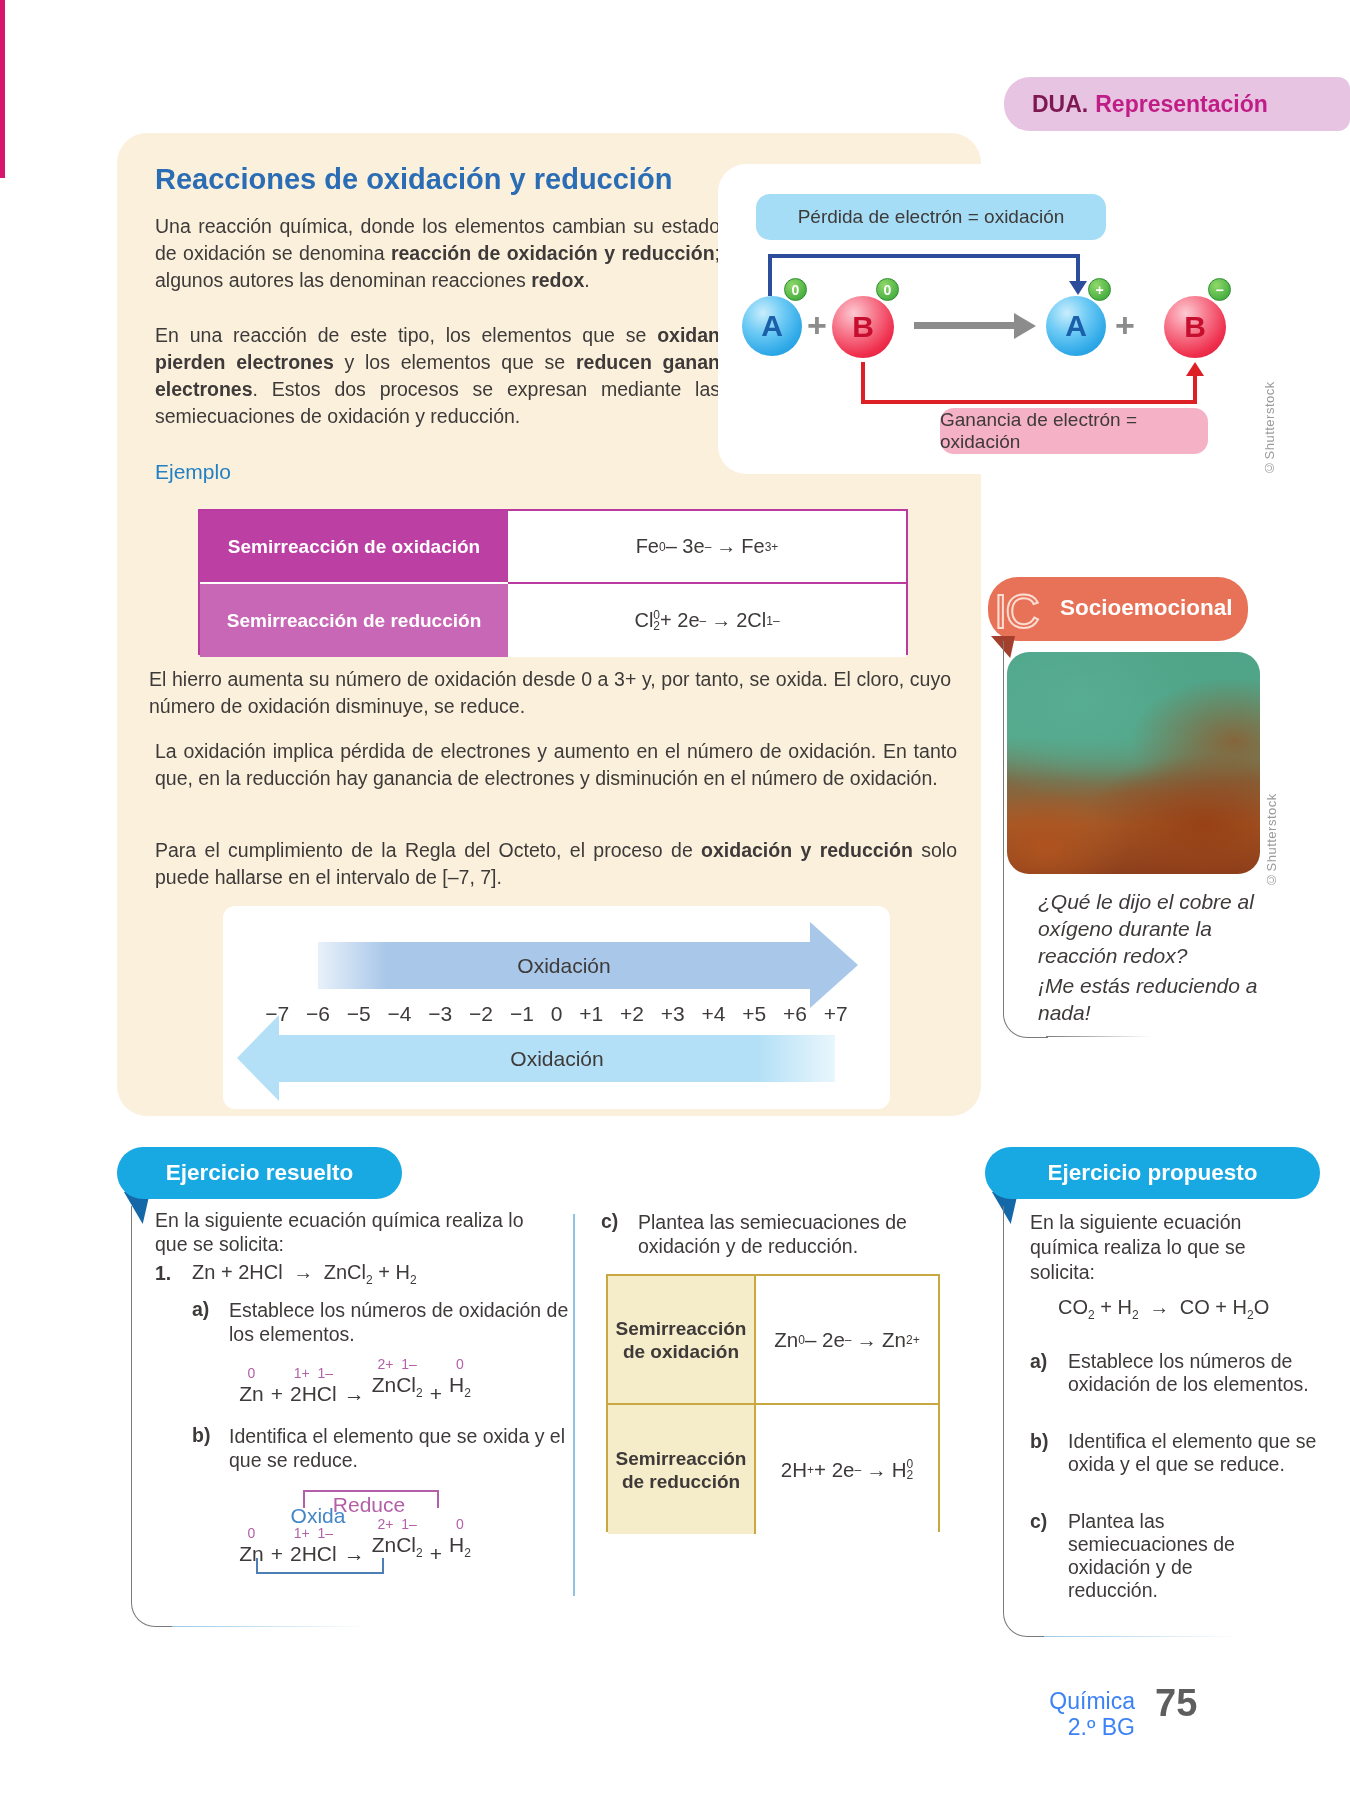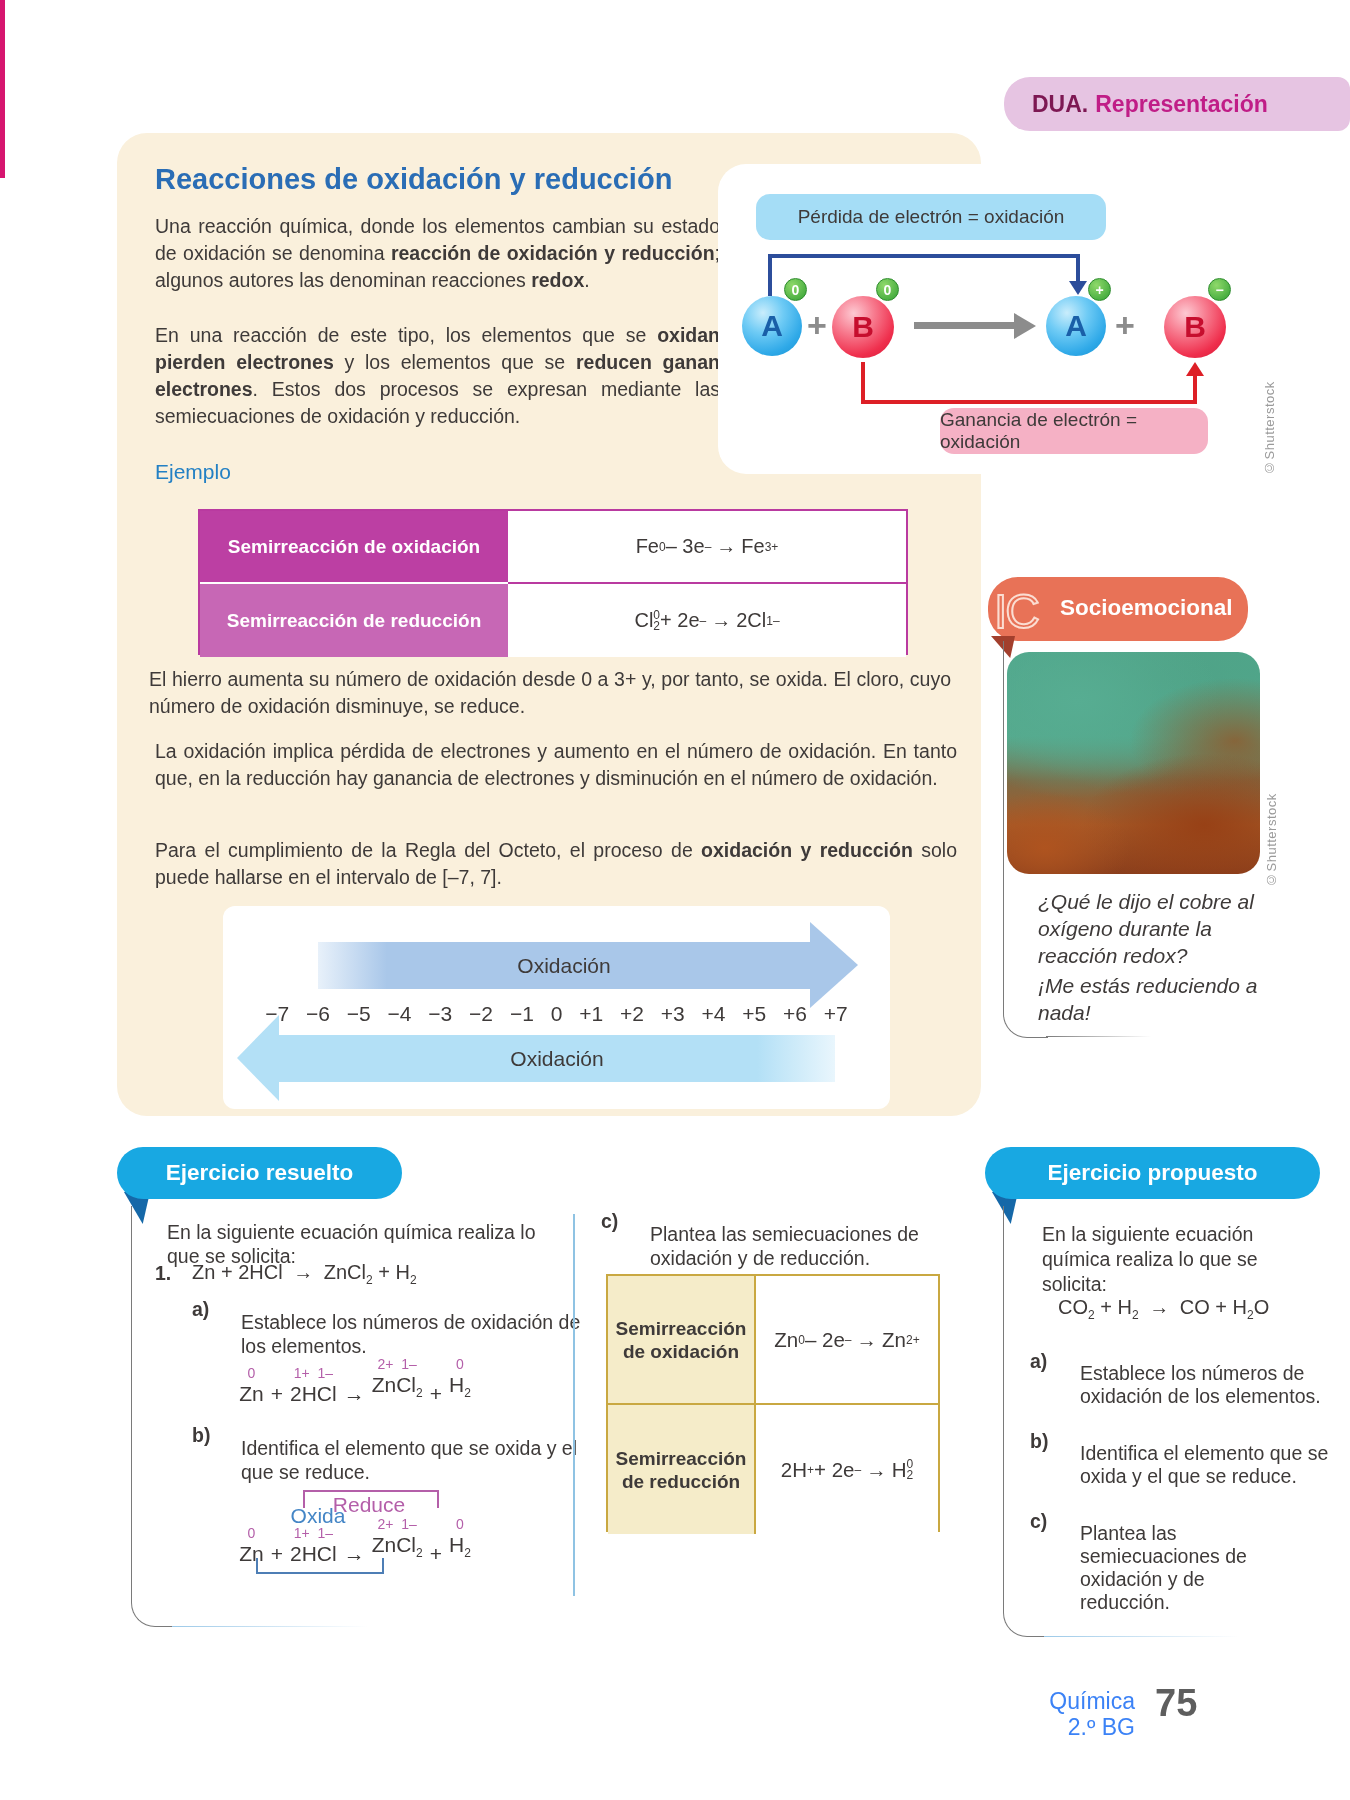--- a/index.html
+++ b/index.html
@@ -90,21 +90,21 @@
              justify-content:center;color:#fff;font-size:22.5px;font-weight:bold}
   .solved-bubble{left:117px;top:1147px;width:285px}
   .prop-bubble{left:985px;top:1147px;width:335px}
   .bubble-tail{width:26px;height:32px;background:#1568A8;clip-path:polygon(0 0,100% 0,72% 100%)}
   .solved-tail{left:124px;top:1192px}
   .prop-tail{left:992px;top:1192px}
   .solved-outline{left:131px;top:1206px;width:42px;height:420px}
   .solved-fade{left:172px;top:1626px;width:196px;height:1px;background:linear-gradient(90deg,#9CC9E8,rgba(156,201,232,0))}
   .prop-outline{left:1003px;top:1206px;width:42px;height:430px}
   .prop-fade{left:1044px;top:1636px;width:195px;height:1px;background:linear-gradient(90deg,#9CC9E8,rgba(156,201,232,0))}
-  .ex-text{font-size:19.5px;line-height:24px;margin:12px}
+  .ex-text{font-size:19.5px;line-height:24px;margin:0}
   .itm-label{font-weight:bold;font-size:19.5px}
   .chem{font-size:20px}
   
   .oxrow{display:flex;align-items:flex-end;justify-content:center}
   .oxt{display:inline-flex;flex-direction:column;align-items:center}
   .oxn{font-size:14px;line-height:16px;color:#B45FA9;white-space:pre}
   .oxf{font-size:21px;line-height:25px}
   .oxop{font-size:21px;line-height:25px;margin:0 7px}
   .bracket-top{border-top:2px solid #B45FA9;border-left:2px solid #B45FA9;border-right:2px solid #B45FA9}
   .bracket-bottom{border-bottom:2px solid #4D7EB5;border-left:2px solid #4D7EB5;border-right:2px solid #4D7EB5}

